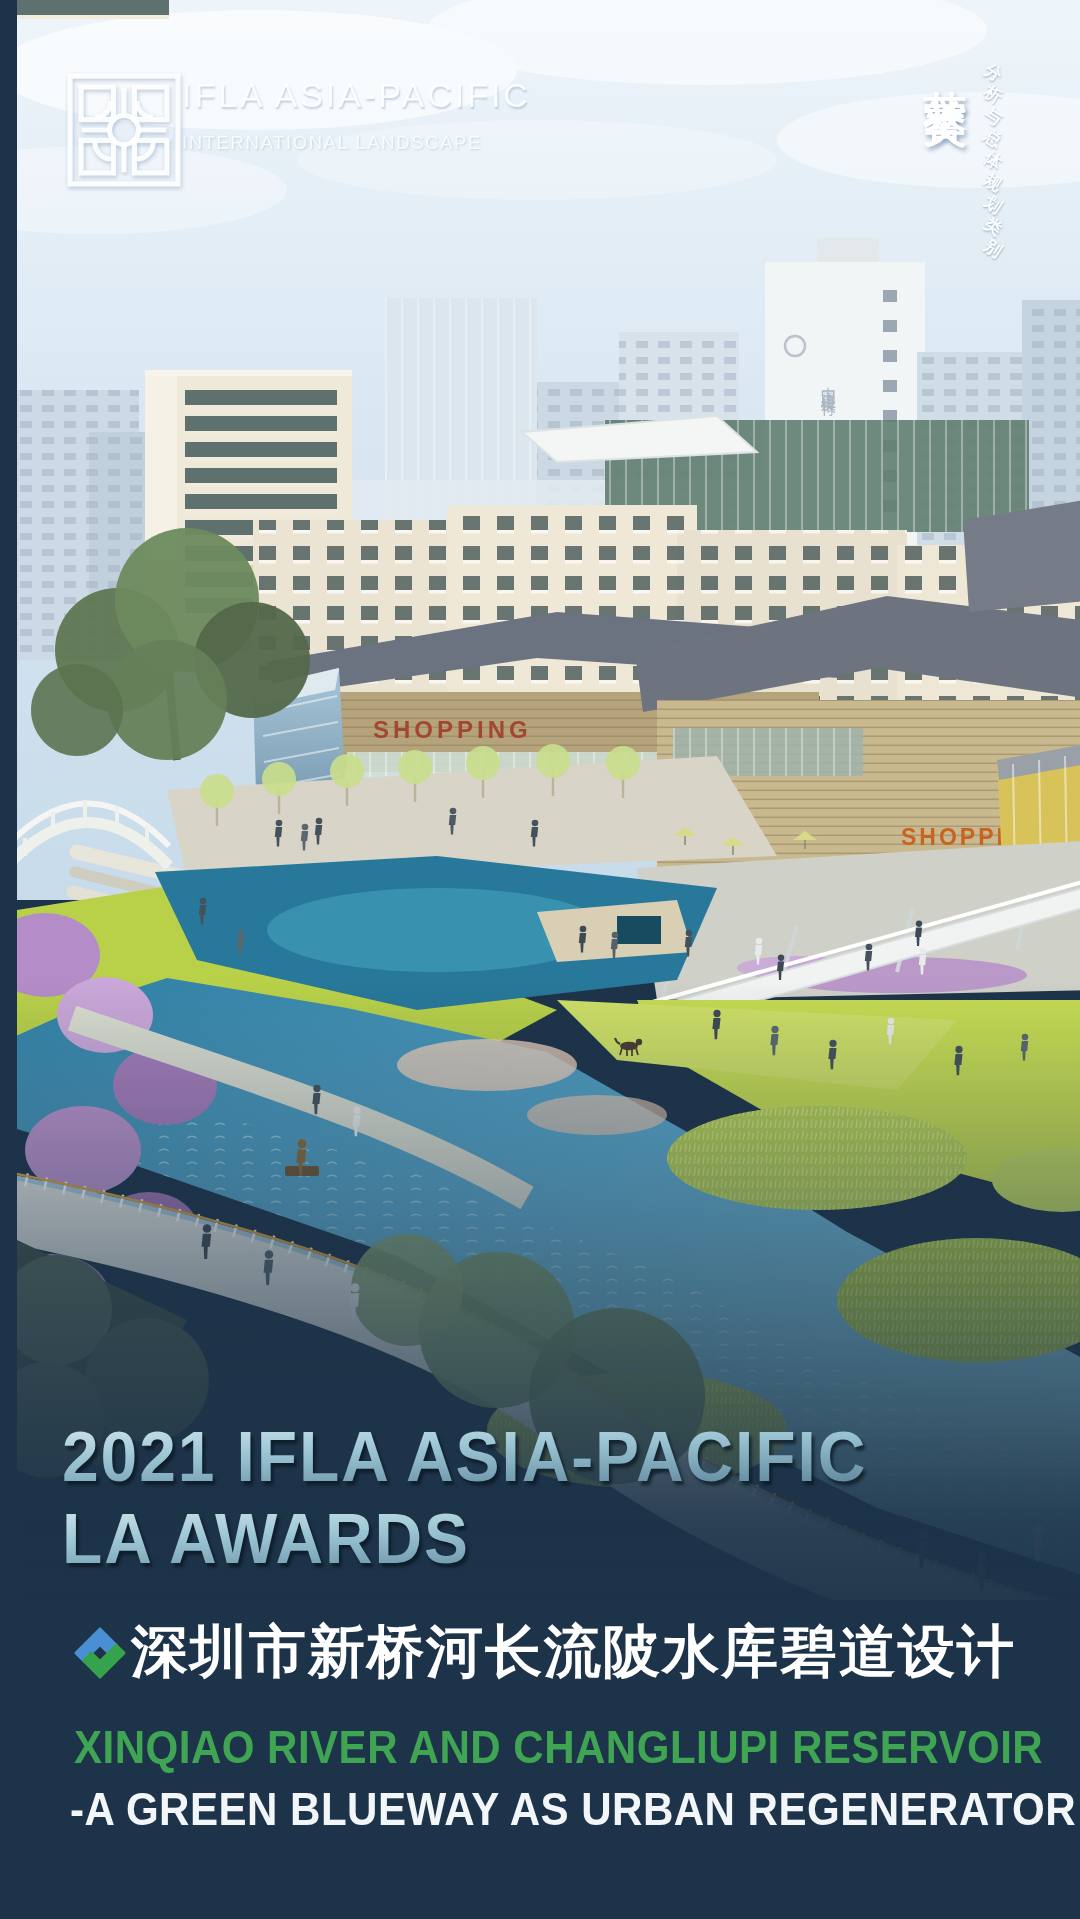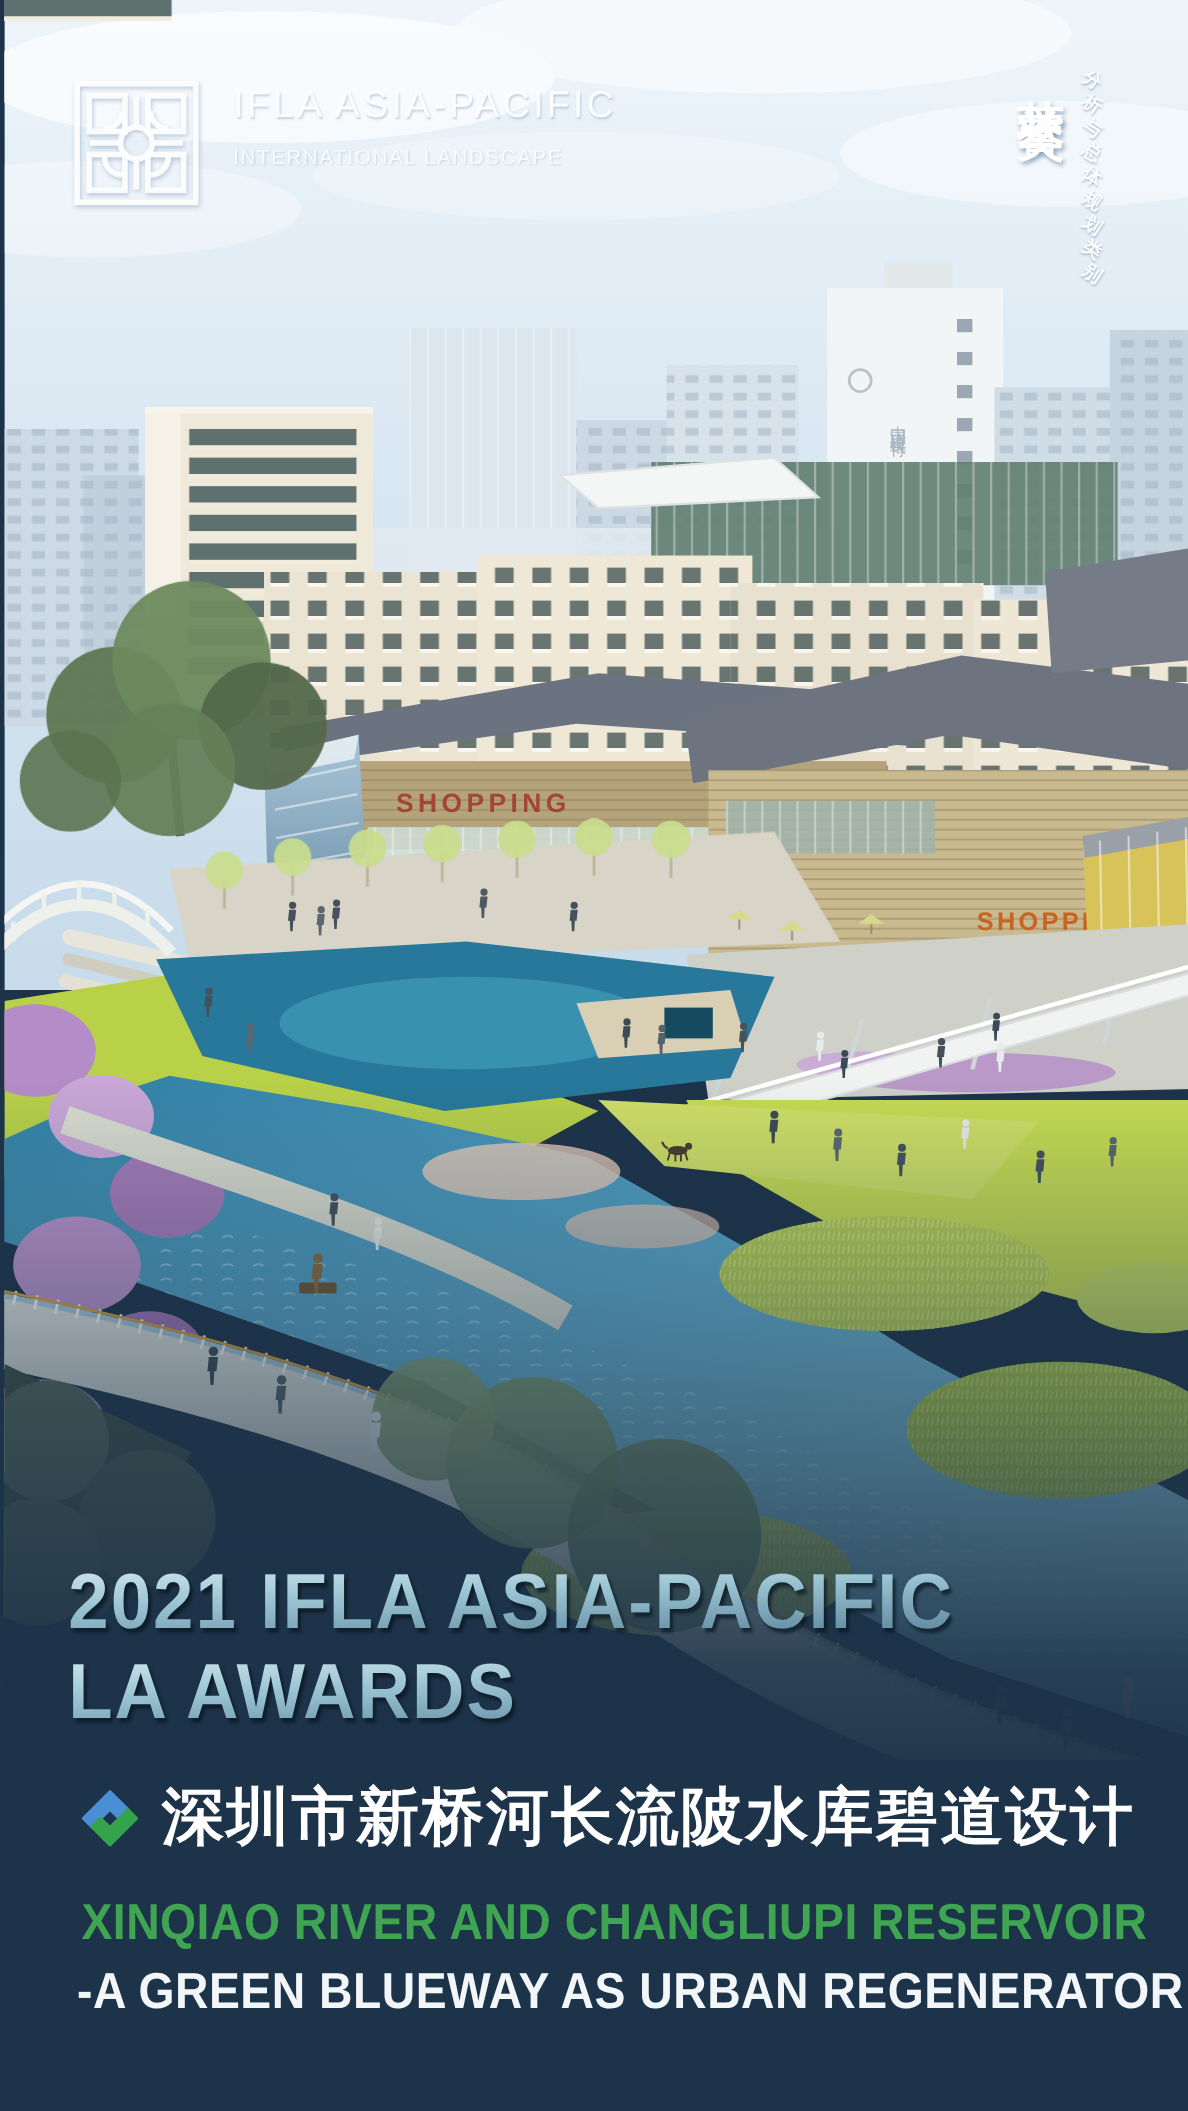--- a/index.html
+++ b/index.html
@@ -2,25 +2,25 @@
 <html><head>
 <meta charset="utf-8">
 <style>
   * { margin:0; padding:0; box-sizing:border-box; }
   html,body { background:#0d1722; }
   .poster {
     position:relative; width:1080px; height:1919px; margin:0 auto;
     background:#1d3349; overflow:hidden;
     font-family:"Liberation Sans", sans-serif;
   }
-  .scene-wrap { position:absolute; left:4px; top:0; width:899px; height:1650px; }
+  .scene-wrap { position:absolute; left:17px; top:0; width:899px; height:1650px; }
   .bottom-panel { position:absolute; left:0; top:1600px; width:1080px; height:319px; background:#1d3349; }
 
   
-  .org-header { position:absolute; left:66px; top:70px; display:flex; gap:30px; align-items:flex-start; }
+  .org-header { position:absolute; left:66px; top:70px; display:flex; align-items:flex-start; }
   .org-logo { width:116px; height:120px; filter:drop-shadow(1px 2px 2px rgba(130,155,185,.55)); }
   .org-text { padding-top:6px; }
   .org-title {
     font-size:34px; font-weight:400; letter-spacing:3px;
     color:rgba(255,255,255,.93); text-shadow:1px 2px 2px rgba(140,165,195,.5);
     white-space:nowrap;
   }
   .org-sub {
     margin-top:12px; font-size:18.5px; letter-spacing:1.6px; line-height:1.7;
     color:rgba(255,255,255,.85); text-shadow:1px 1px 2px rgba(140,165,195,.4);
@@ -46,21 +46,21 @@
     font-size:71px; font-weight:700; letter-spacing:2px; white-space:nowrap;
     transform:scaleX(.93); transform-origin:left center;
     background:linear-gradient(178deg,#d4e8ee 4%,#9dc6d5 38%,#567f96 92%);
     -webkit-background-clip:text; background-clip:text; color:transparent;
     filter:drop-shadow(3px 4px 1.5px rgba(8,20,30,.68));
   }
   .main-title.line1 { top:1416px; }
   .main-title.line2 { top:1498px; }
 
   
-  .proj-row { position:absolute; left:70px; top:1614px; display:flex; align-items:center; gap:17px; }
+  .proj-row { position:absolute; left:70px; top:1614px; display:flex; align-items:center; gap:1px; }
   .proj-icon { width:60px; height:60px; flex:0 0 auto; }
   .proj-zh {
     font-size:57px; font-weight:700; color:#ffffff; letter-spacing:2px; white-space:nowrap;
   }
   .proj-en1 {
     position:absolute; left:74px; top:1720px; font-size:46px; font-weight:700;
     color:#3fa553; white-space:nowrap; transform:scaleX(.915); transform-origin:left center;
     letter-spacing:0.5px;
   }
   .proj-en2 {

